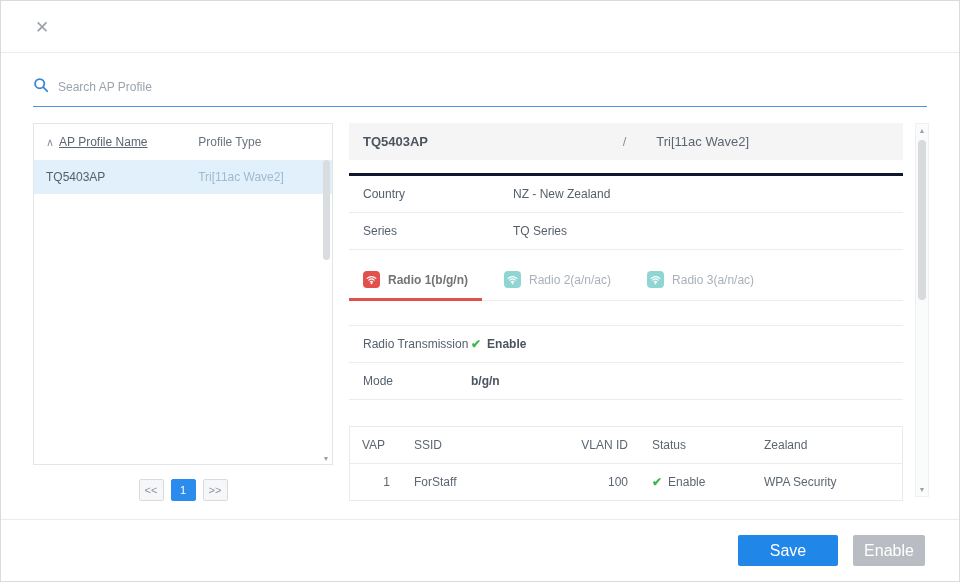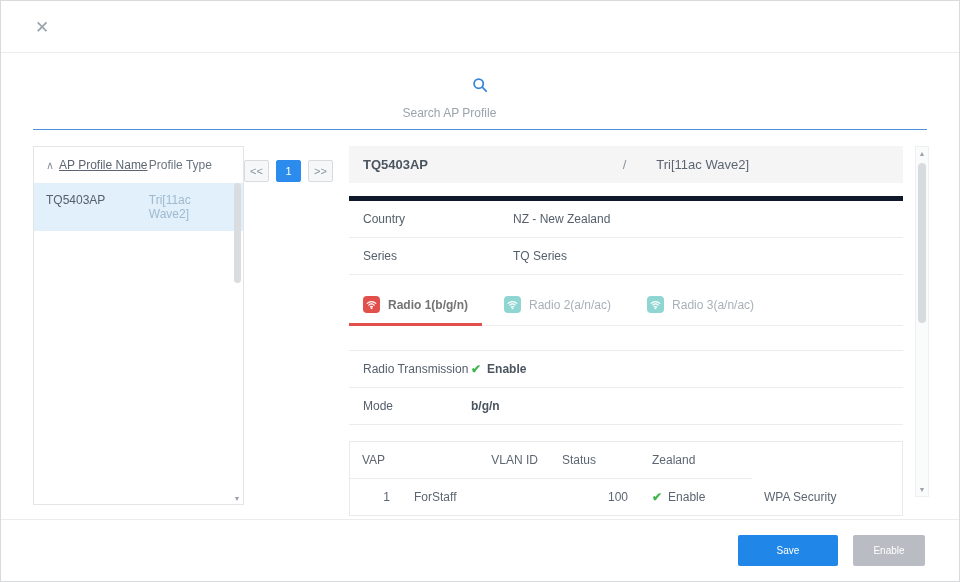--- a/index.html
+++ b/index.html
@@ -17,34 +17,34 @@
   .dlg-header {
     display: flex; justify-content: space-between; align-items: center;
     padding: 16px 30px 14px; border-bottom: 1px solid #ececec;
   }
   .dlg-title { font-size: 17px; font-weight: bold; color: #454f5c; }
   .close-btn { color: #9aa2ab; font-size: 17px; cursor: pointer; line-height: 1; padding: 2px 4px; }
 
   
   .search-row {
     display: flex; align-items: center; gap: 9px;
-    margin: 24px 32px 0; border-bottom: 1px solid #4d93d9; padding-bottom: 9px; flex-direction: column;
+    margin: 24px 32px 0; border-bottom: 1px solid #4d93d9; padding-bottom: 9px;
   }
   .search-row svg { flex: 0 0 auto; }
   .search-input {
     border: none; outline: none; flex: 1; font-size: 12px; color: #556070;
     font-family: "Liberation Sans", sans-serif;
   }
   .search-input::placeholder { color: #9aa4ad; }
 
   
   .content { flex: 1; display: flex; margin: 16px 30px 0 32px; min-height: 0; }
 
   
-  .left-panel { width: 300px; display: flex; flex-direction: row; flex: 0 0 auto; }
+  .left-panel { width: 300px; display: flex; flex-direction: column; flex: 0 0 auto; }
   .list-box { border: 1px solid #e3e5e7; flex: 1; position: relative; overflow: hidden; }
   .list-header { display: flex; padding: 11px 12px; font-size: 12px; color: #5c6672; }
   .list-header .col-name { flex: 1.25; }
   .list-header .col-type { flex: 1; color: #6a7480; }
   .sort-caret { color: #8a939c; margin-right: 5px; font-size: 11px; }
   .col-name-label { text-decoration: underline; }
   .list-row { display: flex; padding: 10px 12px; font-size: 12px; cursor: pointer; }
   .list-row.selected { background: #e1f0fb; }
   .list-row .cell-name { flex: 1.25; color: #55606c; }
   .list-row .cell-type { flex: 1; color: #9fb9ce; }
@@ -73,21 +73,21 @@
   .detail-header {
     background: #f5f5f6; display: flex; justify-content: space-between; align-items: center;
     padding: 11px 14px; font-size: 13px;
   }
   .detail-name { font-weight: bold; color: #4b5560; }
   .detail-type-group { display: flex; gap: 30px; color: #5c6672; padding-right: 140px; }
   .detail-sep { color: #8a939c; }
 
   .fields { margin-top: 13px; }
   .field-row { display: flex; padding: 11px 14px; font-size: 12px; border-bottom: 1px solid #ececec; }
-  .fields .field-row:first-child { border-top: 5px solid #0f172a; }
+  .fields .field-row:first-child { border-top: 3px solid #0f172a; }
   .field-label { width: 150px; flex: 0 0 auto; color: #55606c; }
   .field-value { color: #55606c; }
 
   .tabs { display: flex; gap: 8px; margin-top: 12px; border-bottom: 1px solid #ececec; }
   .tab {
     display: flex; align-items: center; gap: 8px; padding: 9px 14px 10px;
     font-size: 12px; color: #a9b0b8; cursor: pointer; border-bottom: 3px solid transparent;
     margin-bottom: -1px;
   }
   .tab.active { color: #737373; font-weight: bold; border-bottom-color: #e2504c; }
@@ -99,21 +99,21 @@
   .wifi-badge.teal { background: #8fd6d2; }
 
   .radio-settings { margin-top: 24px; }
   .radio-row { display: flex; align-items: center; padding: 11px 14px; font-size: 12px; border-bottom: 1px solid #ececec; }
   .radio-settings .radio-row:first-child { border-top: 1px solid #ececec; }
   .radio-label { width: 108px; flex: 0 0 auto; color: #55606c; }
   .radio-value { color: #4b5560; font-weight: bold; display: flex; align-items: center; gap: 6px; }
   .check { color: #3cb54a; font-weight: bold; font-size: 12px; }
 
   .vap-table {
-    margin-top: 16px; border: 1px solid #e9eaec; font-size: 12px;
+    margin-top: 26px; border: 1px solid #e9eaec; font-size: 12px;
   }
   .vap-grid { display: grid; grid-template-columns: 52px 1fr 90px 112px 150px; }
   .vap-cell { padding: 11px 12px; color: #5c6672; }
   .vap-head .vap-cell { border-bottom: 1px solid #ececec; color: #5c6672; }
   .vap-cell.num { text-align: right; }
   .vap-cell.status { display: flex; align-items: center; gap: 6px; }
 
   .vscroll-right {
     position: absolute; top: 0; right: 0; bottom: 8px; width: 14px;
     background: #fafbfb; border: 1px solid #eeeff0;
@@ -124,21 +124,21 @@
     position: absolute; top: 16px; left: 2px; width: 8px; height: 160px;
     background: #d8dbde; border-radius: 4px;
   }
 
   
   .footer {
     border-top: 1px solid #ececec; margin-top: 14px;
     padding: 15px 34px; display: flex; justify-content: flex-end; gap: 15px;
   }
   .btn {
-    height: 31px; border: none; border-radius: 2px; font-size: 10px; color: #fff;
+    height: 31px; border: none; border-radius: 2px; font-size: 16px; color: #fff;
     display: flex; align-items: center; justify-content: center; cursor: pointer;
     font-family: "Liberation Sans", sans-serif;
   }
   .btn-save { width: 100px; background: #2086e8; }
   .btn-cancel { width: 72px; background: #b9bdc3; }
 </style>
 </head>
 <body>
 
 <div class="dialog">
@@ -250,20 +250,21 @@
         </div>
         <div class="radio-row">
           <div class="radio-label">Mode</div>
           <div class="radio-value">b/g/n</div>
         </div>
       </div>
 
       <div class="vap-table">
         <div class="vap-grid vap-head">
           <div class="vap-cell">VAP</div>
+          <div class="vap-cell">SSID</div>
           <div class="vap-cell num">VLAN ID</div>
           <div class="vap-cell">Status</div>
           <div class="vap-cell">Zealand</div>
         </div>
         <div class="vap-grid">
           <div class="vap-cell num">1</div>
           <div class="vap-cell">ForStaff</div>
           <div class="vap-cell num">100</div>
           <div class="vap-cell status">
             <span class="check">✔</span>

